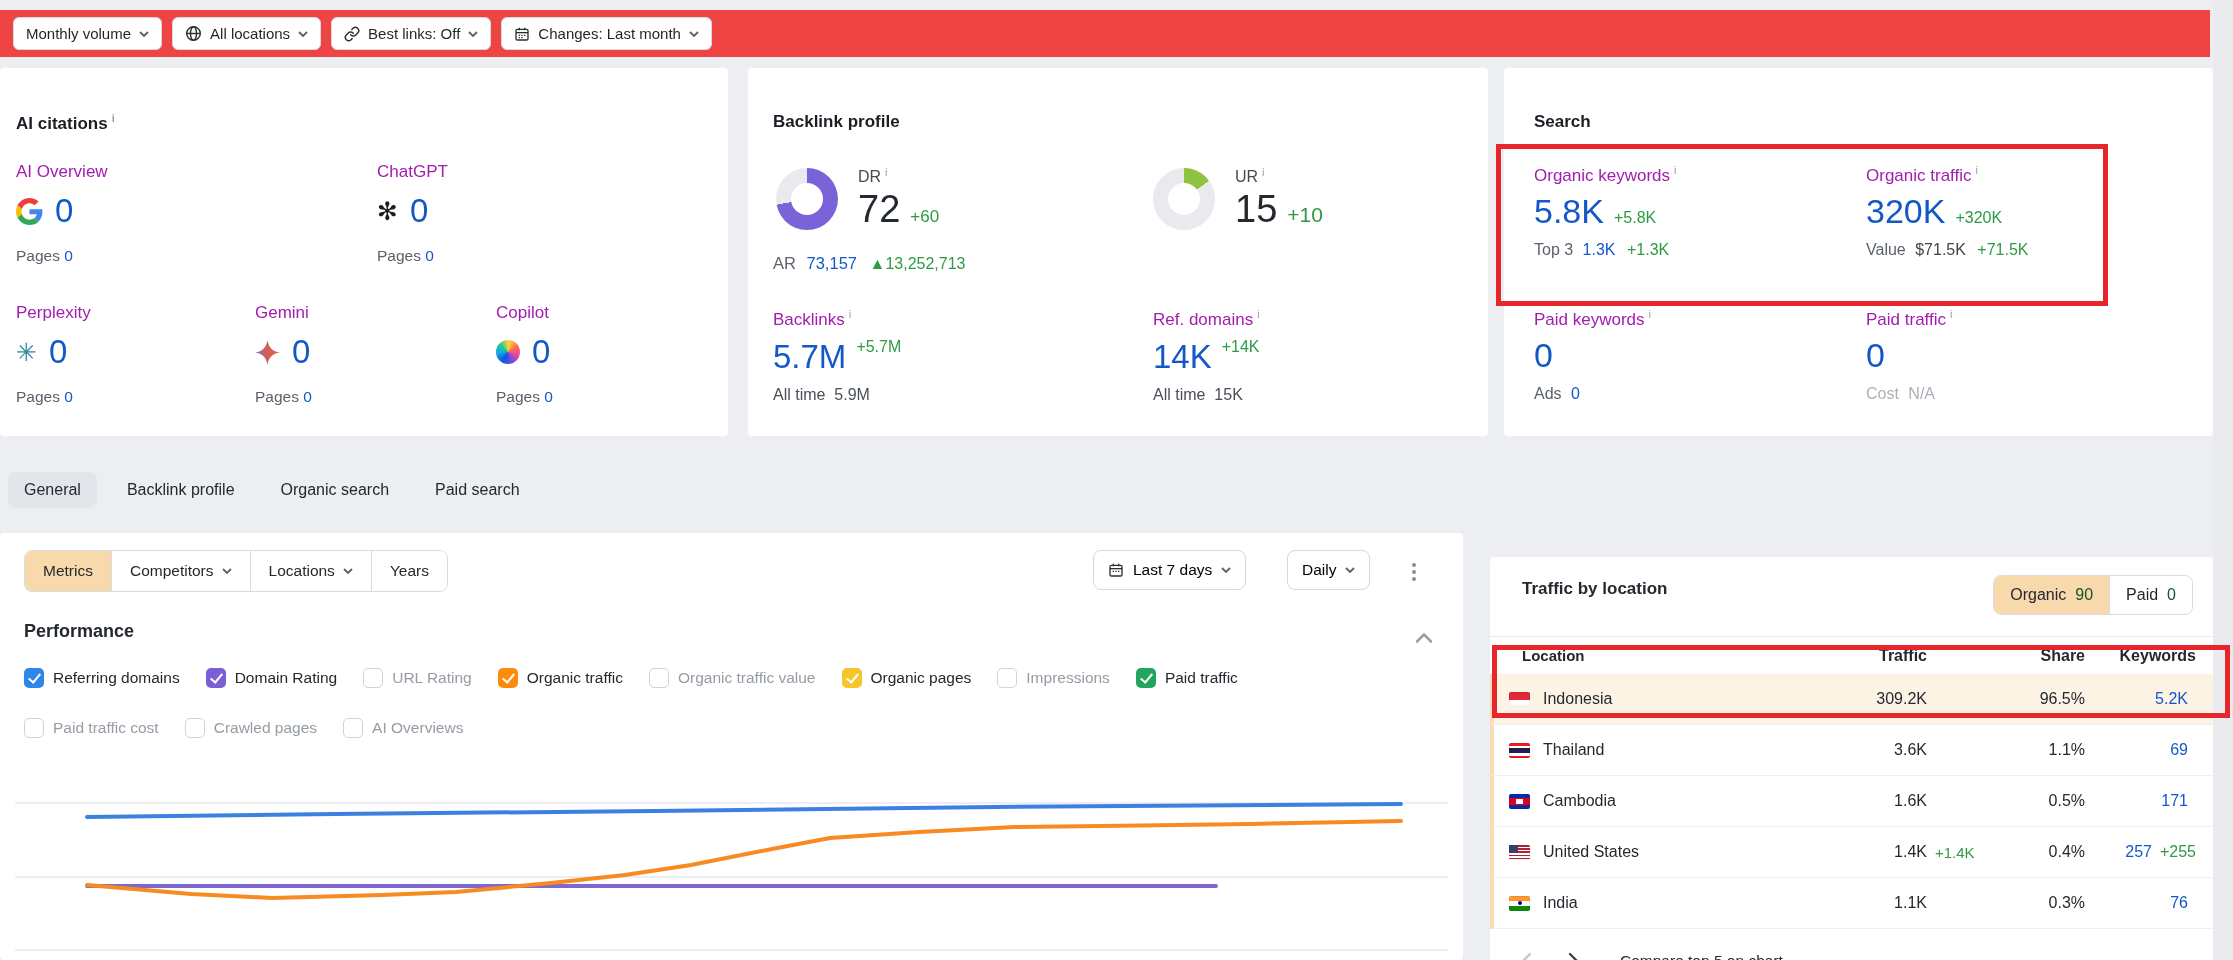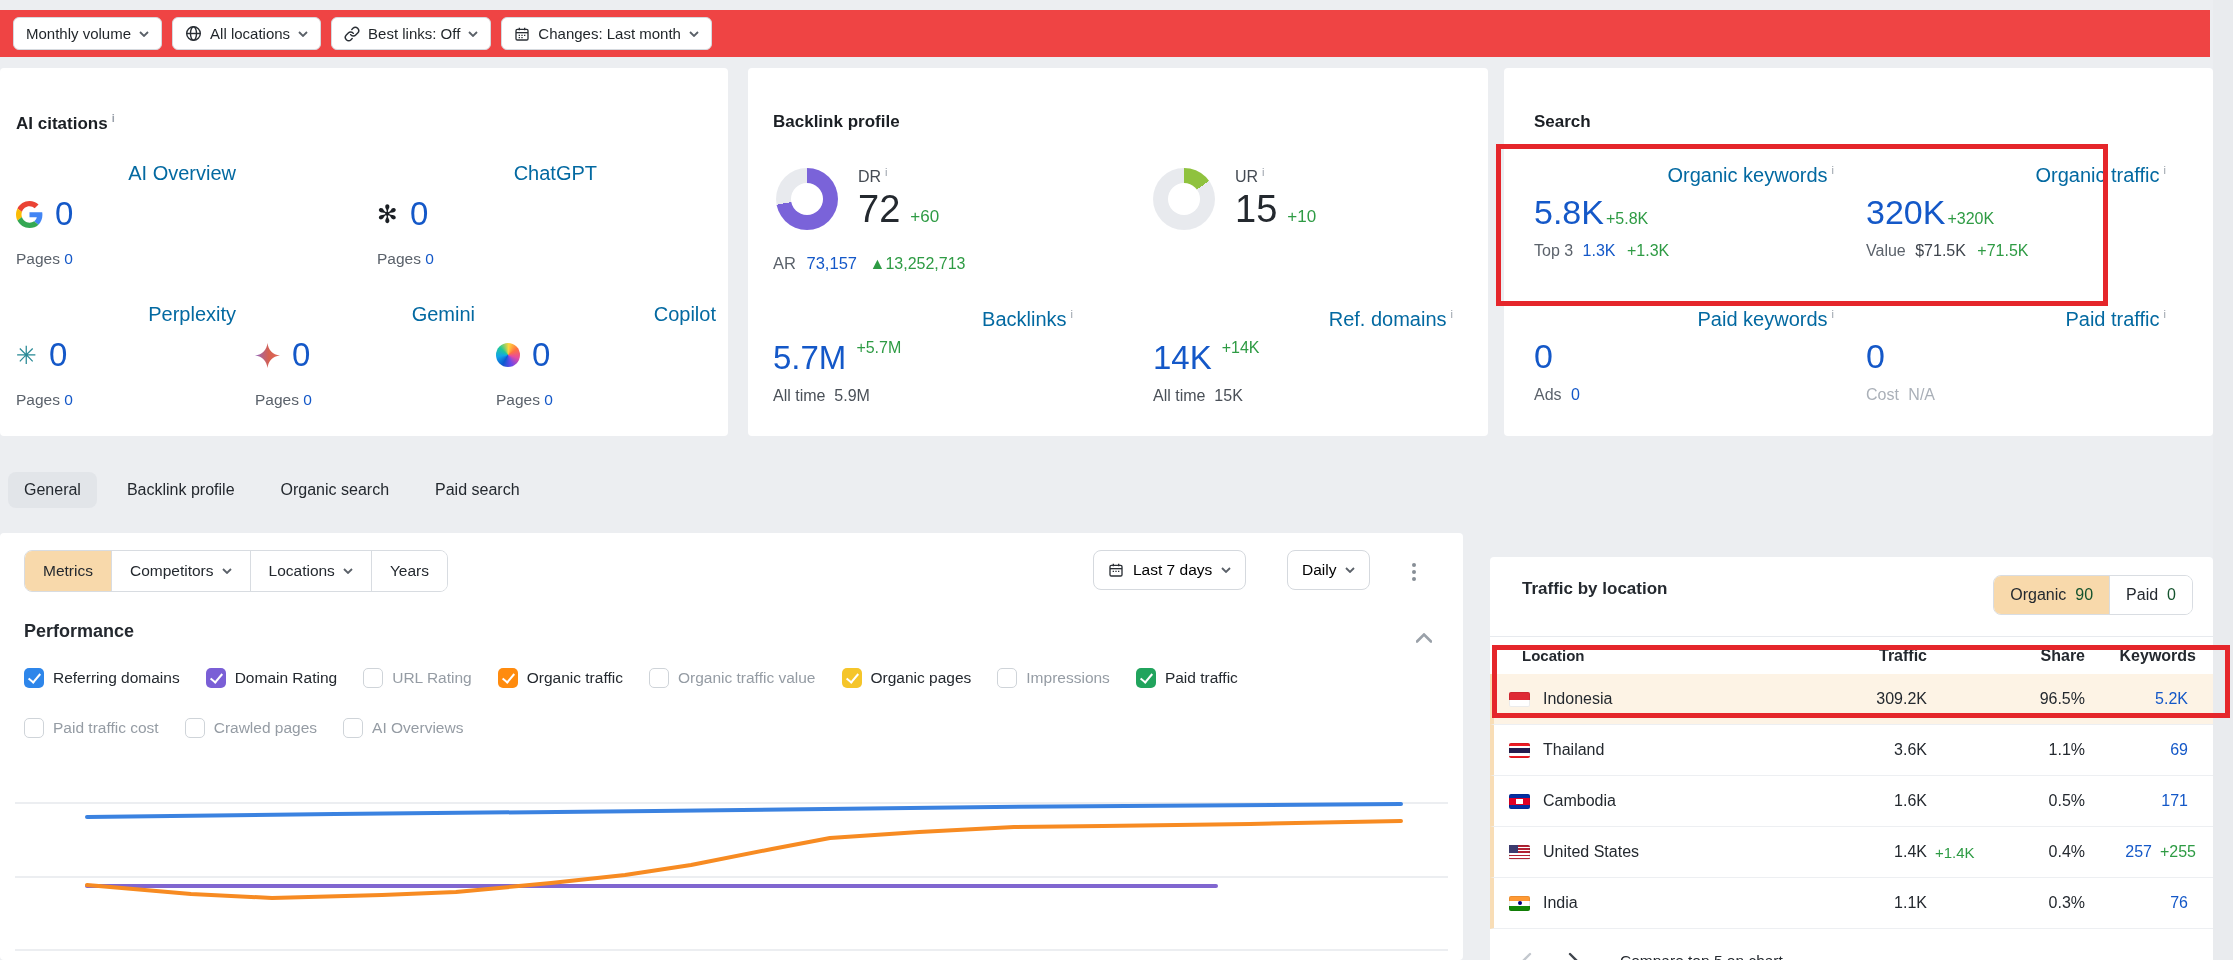--- a/index.html
+++ b/index.html
@@ -9,21 +9,21 @@
 
   
   .toolbar{position:absolute;left:0;top:10px;width:2210px;height:47px;background:#ef4444;}
   .toolbar-inner{display:flex;gap:10px;padding:7px 0 0 13px;}
   .tbtn{display:inline-flex;align-items:center;gap:8px;height:33px;padding:0 12px;background:#fff;
     border:1px solid #d5d9de;border-radius:6px;font-size:15px;color:#1f2428;cursor:pointer;}
   .tbtn svg{flex:0 0 auto;}
 
   
   .info::after{content:"i";font-size:11px;color:#9aa1ab;vertical-align:super;margin-left:4px;}
-  .lbl{font-size:20px;color:#0369a1;text-align:right;}
+  .lbl{font-size:17px;color:#a21caf;}
   .big{font-size:33px;color:#1458c8;}
   .big-dark{font-size:38px;color:#24292f;}
   .chg{font-size:16px;color:#2e9b44;}
   .blue{color:#1458c8;}
   .muted{color:#5b626b;}
   .dim{color:#aab0b8;}
   .title{font-size:17px;font-weight:bold;color:#1b1f24;}
 
   
   .cardA{left:0;top:68px;width:728px;height:368px;}
@@ -44,21 +44,21 @@
   .rate-val{position:absolute;display:flex;align-items:baseline;gap:10px;}
   .ar-line{position:absolute;left:25px;top:186px;font-size:16.5px;}
   .stat-block{position:absolute;width:300px;}
   .stat-vrow{display:flex;align-items:flex-start;gap:10px;margin-top:8px;}
   .alltime{margin-top:10px;font-size:16px;color:#4a5058;}
 
   
   .cardC{left:1504px;top:68px;width:709px;height:368px;}
   .cardC .title{position:absolute;left:30px;top:44px;}
   .s-block{position:absolute;width:300px;}
-  .s-vrow{display:flex;align-items:baseline;gap:2px;margin-top:6px;}
+  .s-vrow{display:flex;align-items:baseline;gap:10px;margin-top:6px;}
   .s-sub{margin-top:10px;font-size:16px;}
 
   
   .tabs{position:absolute;left:8px;top:472px;display:flex;gap:14px;align-items:center;}
   .tab{padding:9px 16px;font-size:16px;color:#24292f;border-radius:8px;cursor:pointer;}
   .tab.active{background:#e2e5e9;}
 
   
   .card-main{left:0;top:533px;width:1463px;height:427px;}
   .seggroup{position:absolute;left:24px;top:17px;display:flex;border:1px solid #d8dce1;border-radius:8px;
@@ -252,21 +252,21 @@
     <div class="ar-line">
       <span class="muted">AR</span>
       <span class="blue" style="margin-left:6px;">73,157</span>
       <span class="chg" style="margin-left:8px;"><span>▲</span><span>13,252,713</span></span>
     </div>
 
     <div class="donut" style="left: 405px; top: 100px; background: conic-gradient(rgb(143, 194, 62) 0deg, rgb(143, 194, 62) 15%, rgb(232, 234, 238) 15%, rgb(232, 234, 238) 100%);"></div>
     <div class="rate-lbl info" style="left:487px;top:98px;"><span>UR</span></div>
     <div class="rate-val" style="left:487px;top:120px;">
       <span class="big-dark">15</span>
-      <span class="chg" style="font-size:17px;">+10</span>
+      <span class="chg" style="font-size:21px;">+10</span>
     </div>
 
     <div class="stat-block" style="left:25px;top:240px;">
       <div class="lbl info"><span>Backlinks</span></div>
       <div class="stat-vrow">
         <span class="big">5.7M</span>
         <span class="chg">+5.7M</span>
       </div>
       <div class="alltime"><span>All time</span>&nbsp; <span>5.9M</span></div>
     </div>

